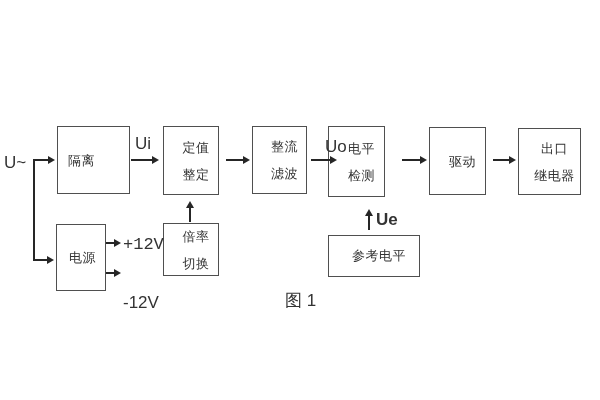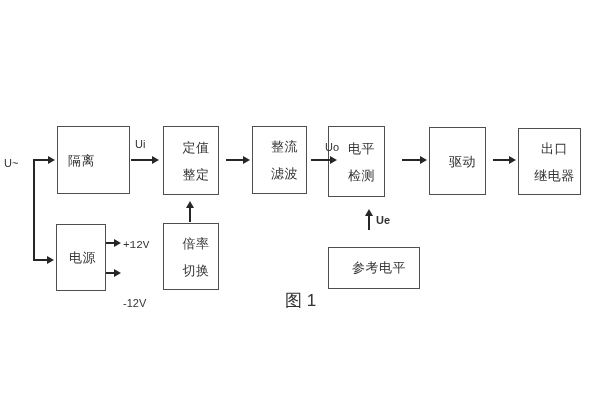--- a/index.html
+++ b/index.html
@@ -9,21 +9,21 @@
   }
   .box{
     position:absolute;background:#ffffff;border:1.4px solid #4f4f4f;
     display:flex;flex-direction:column;justify-content:center;align-items:center;
     font-size:13px;line-height:27px;color:#333333;box-sizing:border-box;
     letter-spacing:0.5px;
     padding-left:10px;
   }
   .box.align-left{align-items:flex-start;}
   .lbl{
-    position:absolute;font-size:11px;color:#333333;line-height:14px;white-space:nowrap;
+    position:absolute;font-size:17px;color:#333333;line-height:14px;white-space:nowrap;
   }
   .hl{position:absolute;height:1.5px;background:#262626;}
   .vl{position:absolute;width:1.5px;background:#262626;}
   .ar{ 
     position:absolute;width:0;height:0;
     border-top:4px solid transparent;border-bottom:4px solid transparent;
     border-left:7px solid #262626;
   }
   .au{ 
     position:absolute;width:0;height:0;
@@ -64,26 +64,26 @@
   </div>
 
   <div class="box" style="left:429px;top:127px;width:57px;height:68px;">
     <span>驱动</span>
   </div>
 
   <div class="box align-left" style="left:56px;top:224px;width:50px;height:67px;padding-left:12px;">
     <span>电源</span>
   </div>
 
-  <div class="box" style="left:163px;top:223px;width:56px;height:67px;">
+  <div class="box" style="left:163px;top:223px;width:56px;height:53px;">
     <span>倍率</span>
     <span>切换</span>
   </div>
 
-  <div class="box" style="left:328px;top:247px;width:92px;height:42px;line-height:16px;">
+  <div class="box" style="left:328px;top:235px;width:92px;height:42px;line-height:16px;">
     <span>参考电平</span>
   </div>
 
   <div class="hl" style="left:33px;top:159px;width:16px;"></div>
   <i class="ar" style="left:48px;top:156px;"></i>
   <div class="vl" style="left:33px;top:159px;height:101px;"></div>
   <div class="hl" style="left:33px;top:259px;width:15px;"></div>
   <i class="ar" style="left:47px;top:256px;"></i>
 
   <span class="lbl" style="left:135px;top:137px;">Ui</span>

